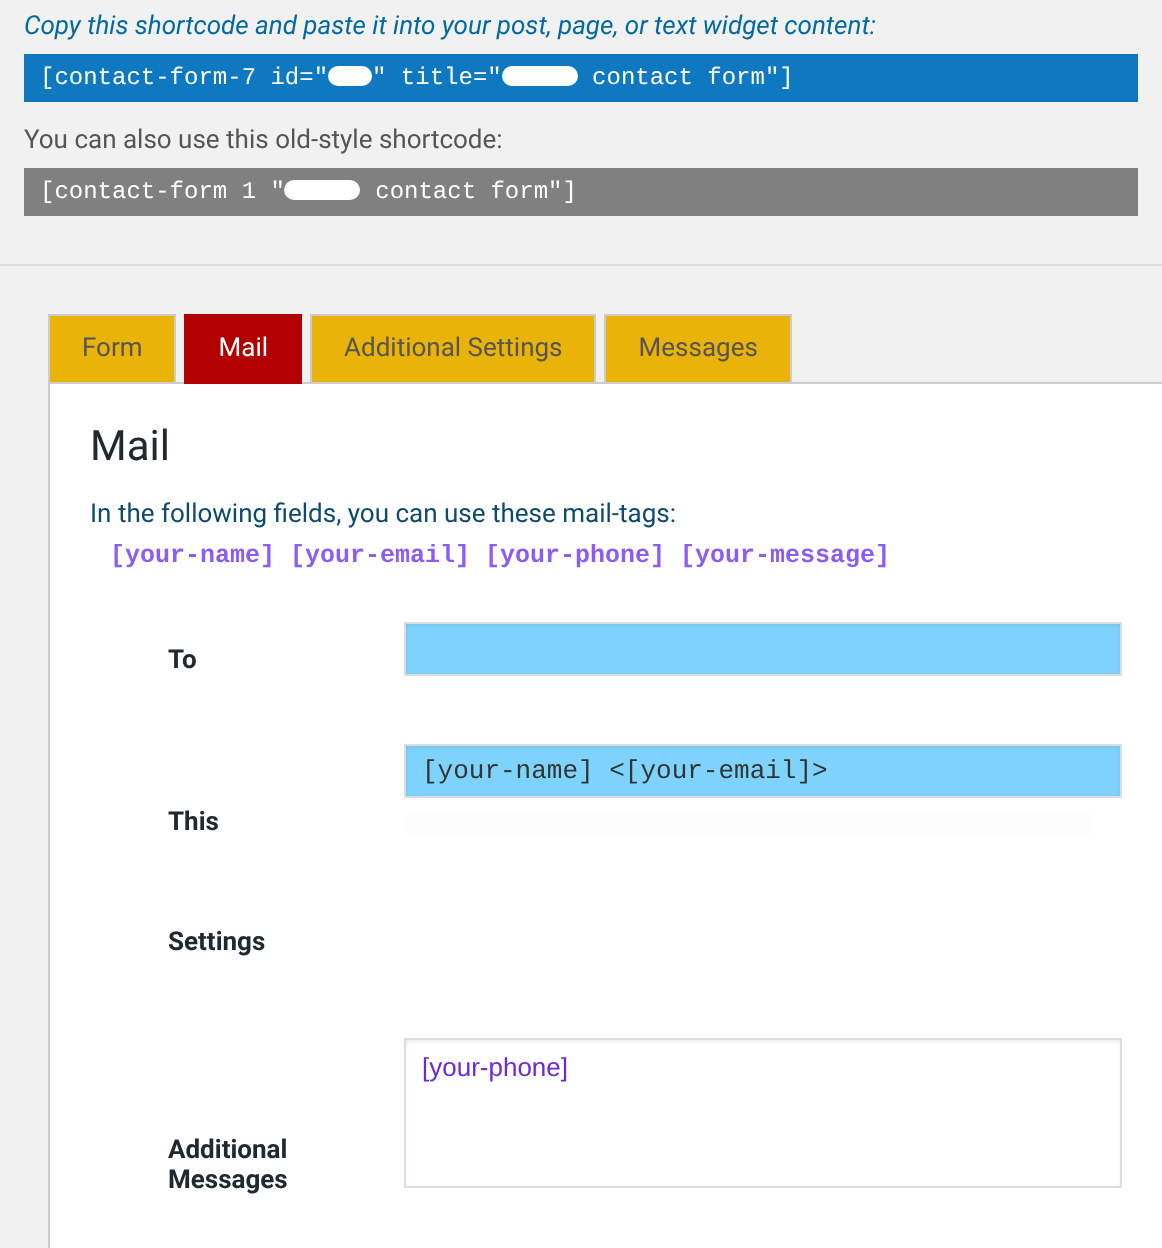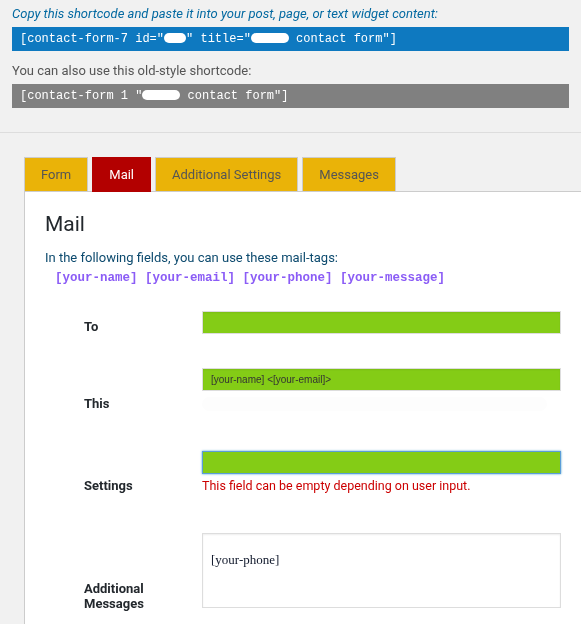--- a/index.html
+++ b/index.html
@@ -117,37 +117,37 @@
       font-size: 13px;
       padding-top: 5px;
     }
     .form-field {
       flex: 1;
     }
     .form-input {
       width: 100%;
       padding: 5px 8px;
       border: 1px solid #ddd;
-      font-family: Liberation Sans, sans-serif;
-      font-size: 10px;
+      font-family: Liberation Mono, monospace;
+      font-size: 13px;
       color: #333;
-      background: #84cc16;
+      background: #7dd3fc;
       box-shadow: inset 0 1px 2px rgba(0,0,0,0.07);
     }
     .form-input.subject {
       border: 1px solid #5b9dd9;
       box-shadow: 0 0 2px rgba(30,140,190,0.8);
     }
     .form-textarea {
       width: 100%;
-      padding: 18px 8px;
+      padding: 6px 8px;
       border: 1px solid #ddd;
-      font-family: Liberation Serif, serif;
-      font-size: 13px;
-      color: #0f172a;
+      font-family: Liberation Sans, sans-serif;
+      font-size: 13px;
+      color: #6d28d9;
       background: #fff;
       box-shadow: inset 0 1px 2px rgba(0,0,0,0.07);
       resize: none;
       height: 75px;
     }
     .helper-empty {
       height: 14px;
       background: #fdfdfd;
       border-radius: 7px;
       margin-top: 6px;
@@ -194,24 +194,20 @@
     <div class="form-row">
       <div class="form-label">This</div>
       <div class="form-field">
         <input type="text" class="form-input" value="[your-name] &lt;[your-email]&gt;" style="">
         <div class="helper-empty"></div>
       </div>
     </div>
 
     <div class="form-row">
       <div class="form-label">Settings</div>
-      <div class="form-field">
-        <input type="text" class="form-input subject" value="" style="">
-        <div class="error-text">This field can be empty depending on user input.</div>
-      </div>
     </div>
 
     <div class="form-row">
       <div class="form-label">Additional Messages</div>
       <div class="form-field">
         <textarea class="form-textarea" style="">[your-phone]</textarea>
       </div>
     </div>
   </div>
 </div>

